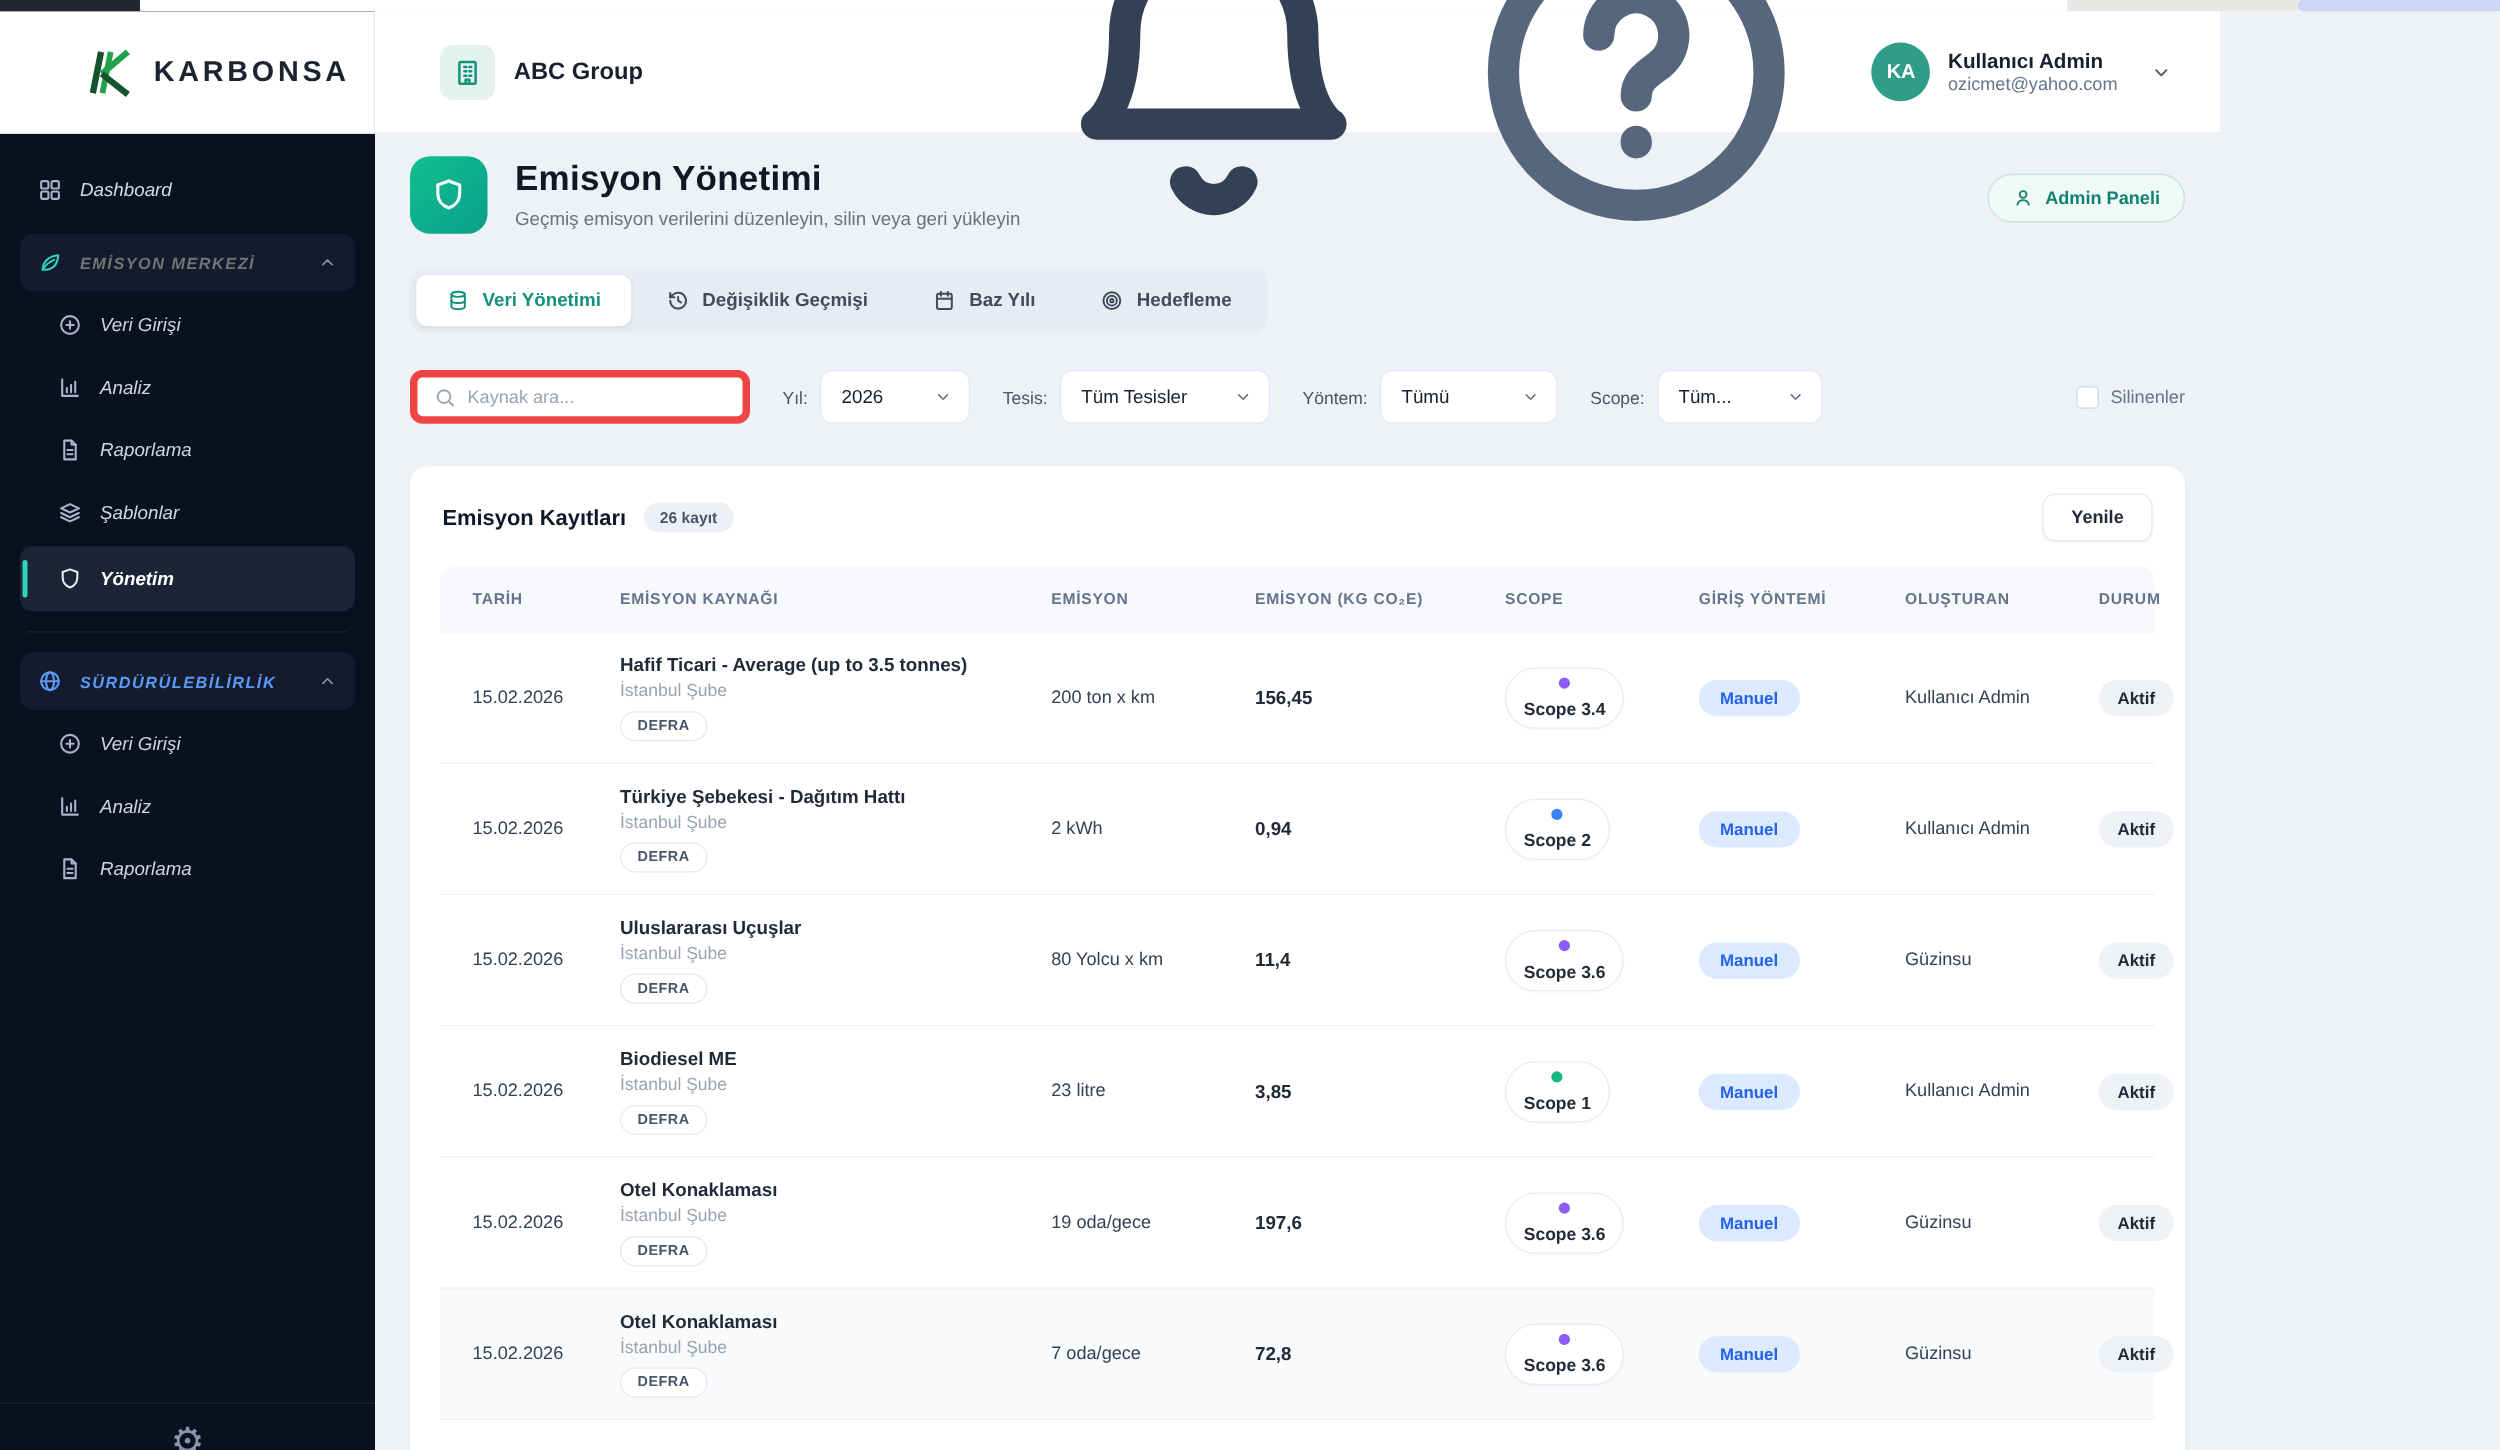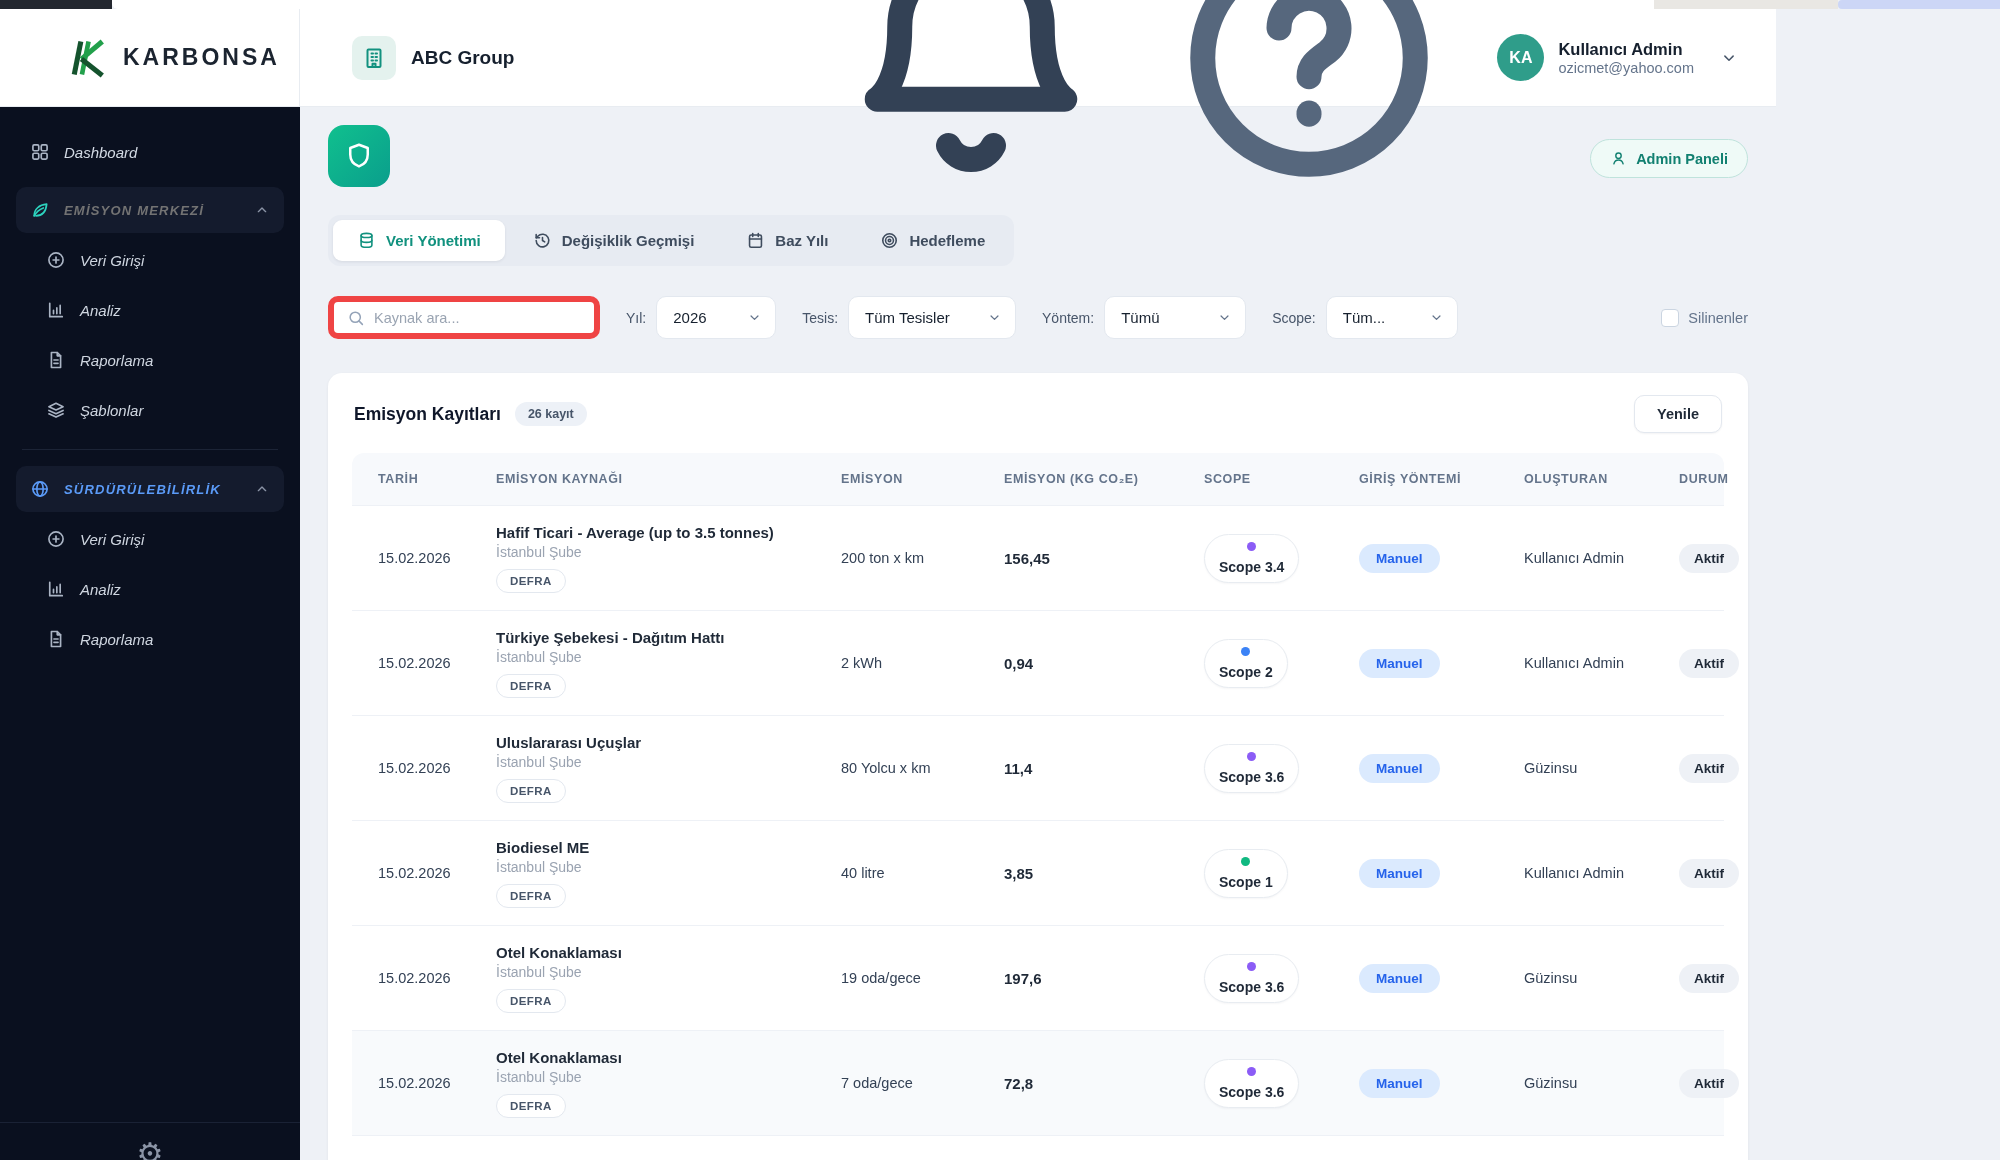--- a/index.html
+++ b/index.html
@@ -222,20 +222,28 @@
         <div class="nav-item sub-item">
           <span class="ic">
             <svg viewBox="0 0 24 24">
               <path d="M12 4l8.5 4L12 12 3.5 8z"></path>
               <path d="M3.5 12.5L12 16.5l8.5-4"></path>
               <path d="M3.5 16.5L12 20.5l8.5-4"></path>
             </svg>
           </span>
           <span>Şablonlar</span>
         </div>
+        <div class="nav-item sub-item active">
+          <span class="ic">
+            <svg viewBox="0 0 24 24">
+              <path d="M12 3l7 2.6v5.2c0 4.7-3 8.1-7 9.5-4-1.4-7-4.8-7-9.5V5.6z"></path>
+            </svg>
+          </span>
+          <span>Yönetim</span>
+        </div>
         <div class="nav-divider"></div>
         <div class="nav-item group-head" style="color: rgb(91, 155, 248);">
           <span class="ic" style="color: rgb(91, 155, 248);">
             <svg viewBox="0 0 24 24">
               <circle cx="12" cy="12" r="8.5"></circle>
               <ellipse cx="12" cy="12" rx="3.8" ry="8.5"></ellipse>
               <path d="M3.5 12h17"></path>
             </svg>
           </span>
           <span>SÜRDÜRÜLEBİLİRLİK</span>
@@ -326,20 +334,24 @@
 
     <div class="content">
 
       <div class="page-head">
         <div class="page-icon">
           <span class="ic">
               <svg viewBox="0 0 24 24">
                 <path d="M12 3l7 2.6v5.2c0 4.7-3 8.1-7 9.5-4-1.4-7-4.8-7-9.5V5.6z"></path>
               </svg>
             </span>
+        </div>
+        <div class="page-titles">
+          <div class="page-title">Emisyon Yönetimi</div>
+          <div class="page-subtitle">Geçmiş emisyon verilerini düzenleyin, silin veya geri yükleyin</div>
         </div>
         <button class="admin-pill" style="font-family:inherit">
           <span class="ic">
               <svg viewBox="0 0 24 24">
                 <circle cx="12" cy="8" r="3.8"></circle>
                 <path d="M5.5 19.5c1-3.8 3.8-5.3 6.5-5.3s5.5 1.5 6.5 5.3"></path>
               </svg>
             </span>
           <span>Admin Paneli</span>
         </button>
@@ -489,21 +501,21 @@
                   <span>Scope 3.6</span>
                 </span></div>
               <div class="td"><span class="method-badge">Manuel</span></div>
               <div class="td">Güzinsu</div>
               <div class="td"><span class="status-badge">Aktif</span></div>
               <div class="td td-actions"></div>
             </div>
             <div class="trow grid">
               <div class="td td-date">15.02.2026</div>
               <div class="td"><div class="src-name">Biodiesel ME</div><div class="src-branch">İstanbul Şube</div><span class="factor-pill">DEFRA</span></div>
-              <div class="td">40 litre</div>
+              <div class="td">23 litre</div>
               <div class="td td-emission">3,85</div>
               <div class="td"><span class="scope-pill">
                   <span class="scope-dot" style="background: rgb(16, 185, 129);"></span>
                   <span>Scope 1</span>
                 </span></div>
               <div class="td"><span class="method-badge">Manuel</span></div>
               <div class="td">Kullanıcı Admin</div>
               <div class="td"><span class="status-badge">Aktif</span></div>
               <div class="td td-actions"></div>
             </div>

